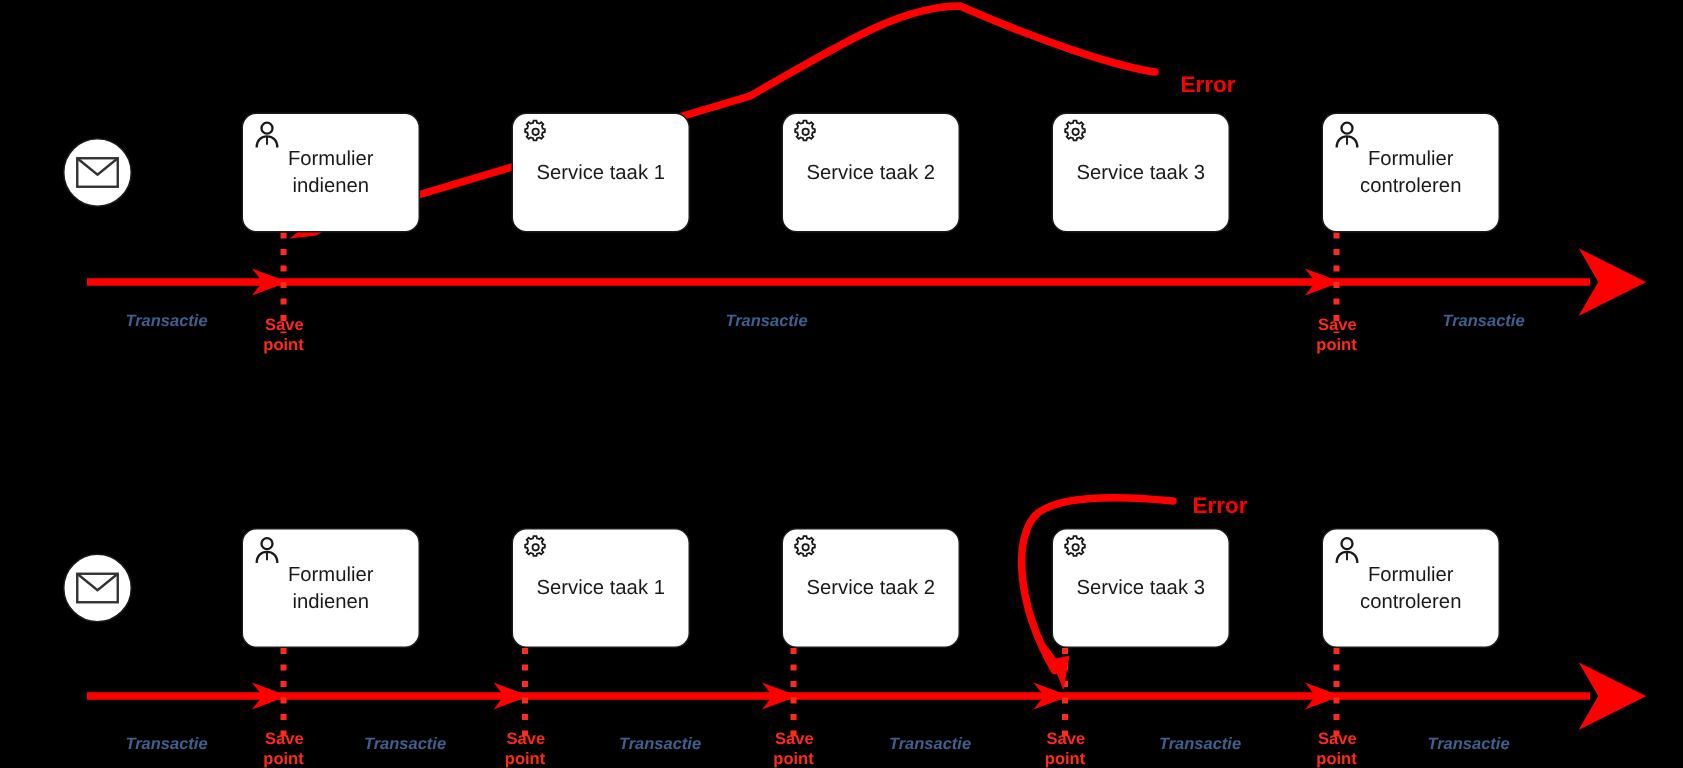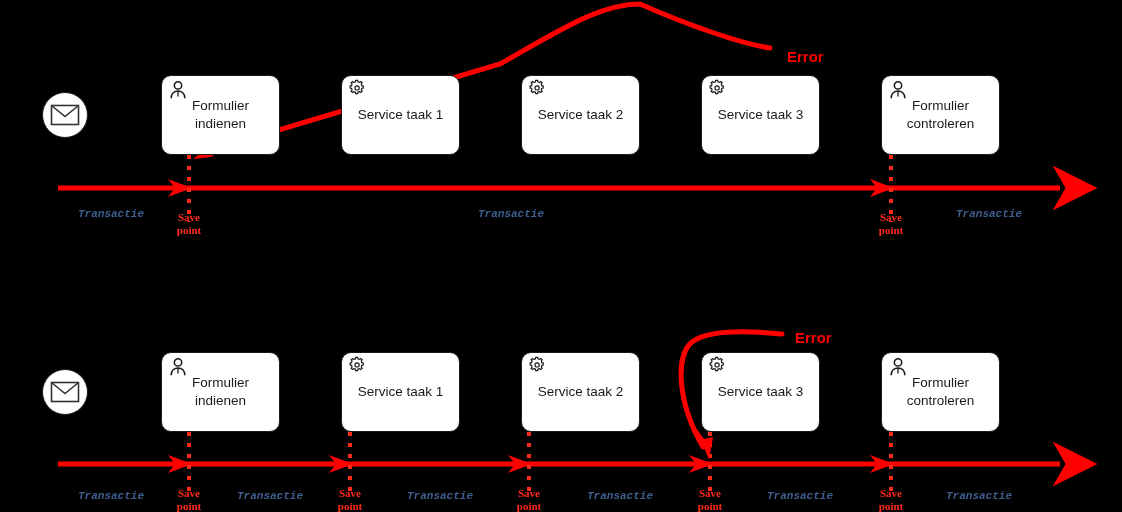--- a/index.html
+++ b/index.html
@@ -14,28 +14,28 @@
     font-family:"Liberation Sans",sans-serif;font-size:13.5px;color:#1a1a1a;
     text-align:center;line-height:1.35;white-space:pre-line;padding:0 6px;
   }
   .task-icon{position:absolute;left:5px;top:3px;width:22px;height:22px;}
   .start-event{
     position:absolute;width:46px;height:46px;border-radius:50%;
     background:#ffffff;border:1px solid #1a1a1a;box-sizing:border-box;
     display:flex;align-items:center;justify-content:center;
   }
   .tl-label{
-    position:absolute;font-family:Liberation Mono, monospace;
+    position:absolute;font-family:Liberation Sans, sans-serif;
     font-style:italic;font-weight:bold;font-size:11px;color:#3f5f8f;
     text-align:right;white-space:nowrap;transform:translateX(-50%);
   }
   .sp-label{
-    position:absolute;font-family:Liberation Serif, serif;
+    position:absolute;font-family:Liberation Sans, sans-serif;
     font-weight:bold;font-size:11px;color:#ff2a1a;line-height:1.22;
-    text-align:center;white-space:pre-line;transform:translateX(-50%);
+    text-align:right;white-space:pre-line;transform:translateX(-50%);
   }
   .err-label{
     position:absolute;font-family:"Liberation Sans",sans-serif;
     font-weight:bold;font-size:15px;color:#ff0000;white-space:nowrap;
   }
 </style>
 </head>
 <body>
 
 <div id="stage">

